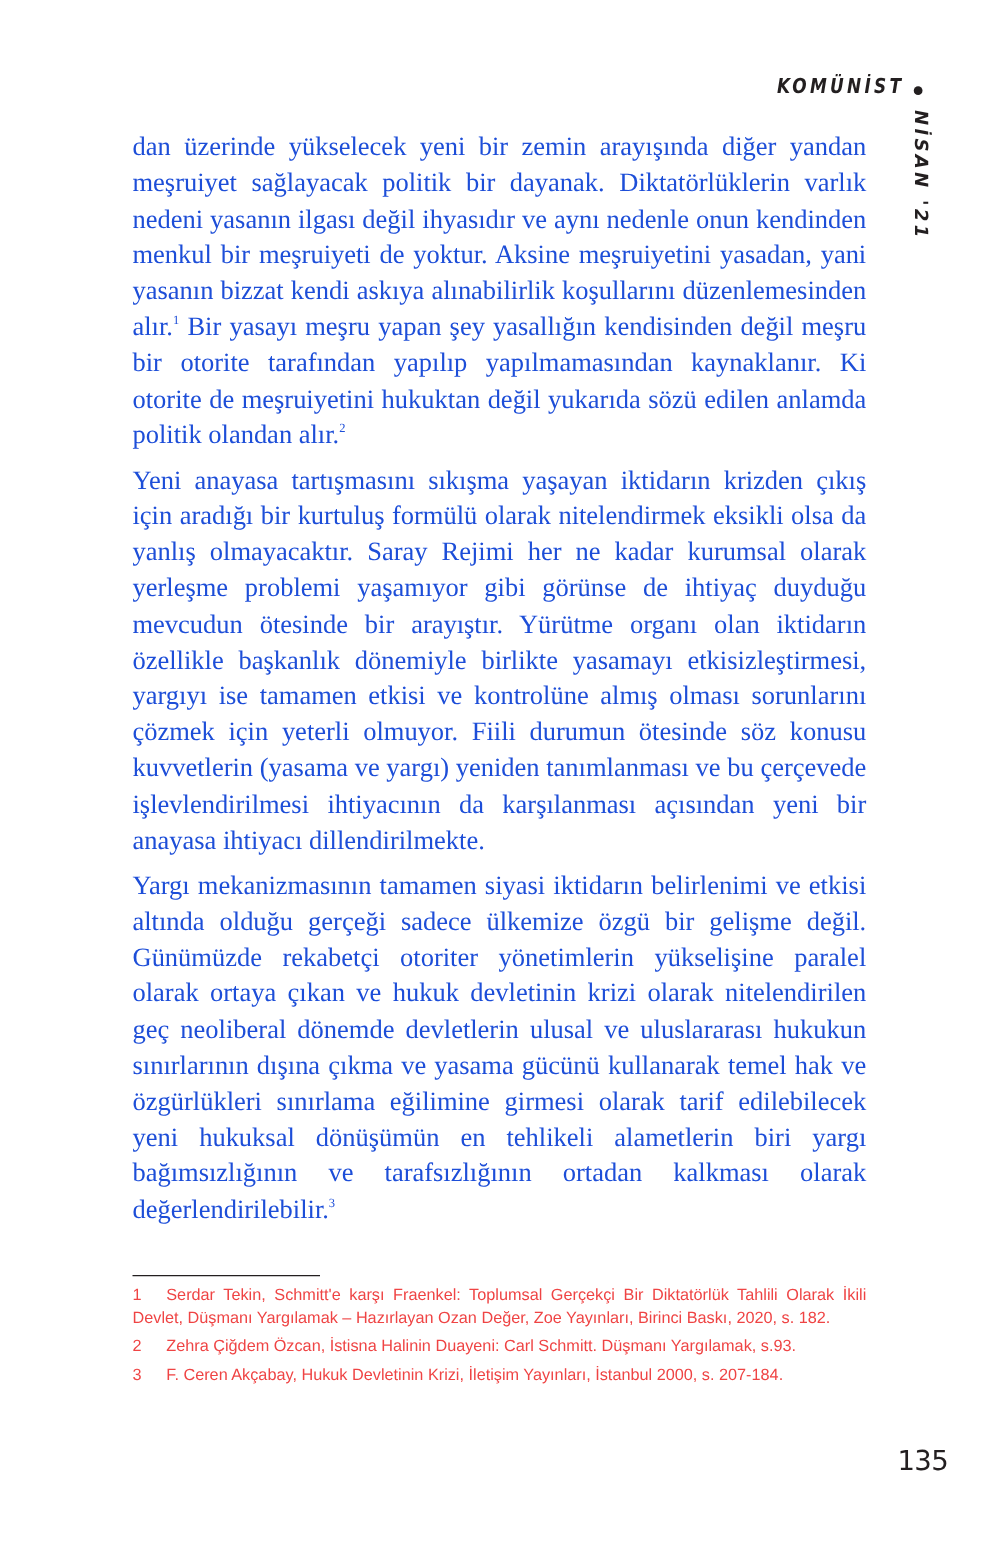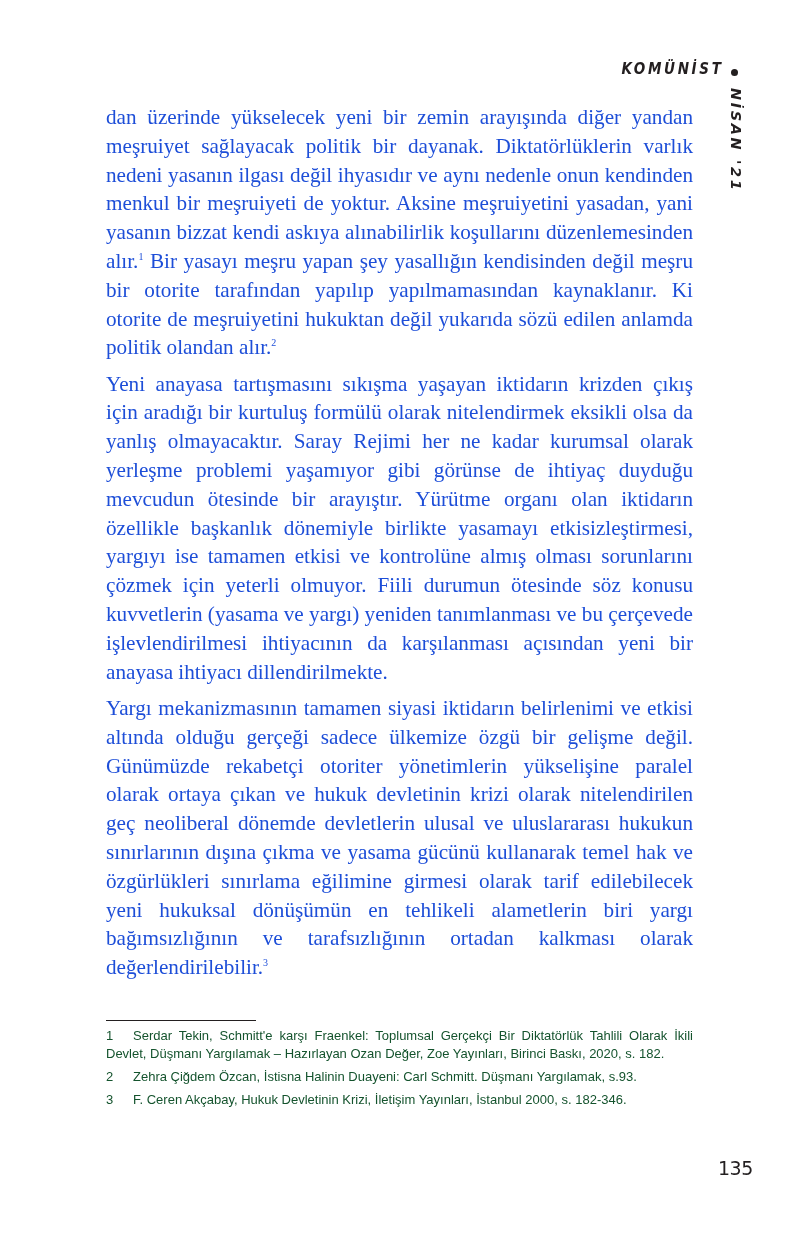--- a/index.html
+++ b/index.html
@@ -50,29 +50,29 @@
     }
 
     .fn-rule {
       position: absolute; left: 106px; top: 1020px;
       width: 150px; height: 1px; background: #231f20;
     }
     .footnotes {
       position: absolute; left: 106px; top: 1027px; width: 587px;
       font-family: "Liberation Sans", sans-serif;
       font-size: 13px; line-height: 18.3px;
-      color: #14532d;
+      color: #ef4444;
     }
     .footnote { margin-bottom: 4.5px; text-align: justify; }
     .footnote .fn-num { display: inline-block; width: 27px; }
 
     .page-number {
       position: absolute; left: 718px; top: 1157px;
       font-family: "DejaVu Sans", sans-serif;
-      font-size: 19px; font-weight: 500;
+      font-size: 22px; font-weight: 500;
       color: #231f20; letter-spacing: -0.5px;
     }
   </style>
 </head>
 <body>
 
 <div class="running-head">KOMÜNİST</div>
 <div class="bullet"></div>
 <div class="issue-vertical">
   <span>NİSAN '21</span>
@@ -82,16 +82,16 @@
   <p><span>dan üzerinde yükselecek yeni bir zemin arayışında diğer yandan meşruiyet sağlayacak politik bir dayanak. Diktatörlüklerin varlık nedeni yasanın ilgası değil ihyasıdır ve aynı nedenle onun kendinden menkul bir meşruiyeti de yoktur. Aksine meşruiyetini yasadan, yani yasanın bizzat kendi askıya alınabilirlik koşullarını düzenlemesinden alır.</span><sup>1</sup><span> Bir yasayı meşru yapan şey yasallığın kendisinden değil meşru bir otorite tarafından yapılıp yapılmamasından kaynaklanır. Ki otorite de meşruiyetini hukuktan değil yukarıda sözü edilen anlamda politik olandan alır.</span><sup>2</sup></p>
   <p><span>Yeni anayasa tartışmasını sıkışma yaşayan iktidarın krizden çıkış için aradığı bir kurtuluş formülü olarak nitelendirmek eksikli olsa da yanlış olmayacaktır. Saray Rejimi her ne kadar kurumsal olarak yerleşme problemi yaşamıyor gibi görünse de ihtiyaç duyduğu mevcudun ötesinde bir arayıştır. Yürütme organı olan iktidarın özellikle başkanlık dönemiyle birlikte yasamayı etkisizleştirmesi, yargıyı ise tamamen etkisi ve kontrolüne almış olması sorunlarını çözmek için yeterli olmuyor. Fiili durumun ötesinde söz konusu kuvvetlerin (yasama ve yargı) yeniden tanımlanması ve bu çerçevede işlevlendirilmesi ihtiyacının da karşılanması açısından yeni bir anayasa ihtiyacı dillendirilmekte.</span></p>
   <p><span>Yargı mekanizmasının tamamen siyasi iktidarın belirlenimi ve etkisi altında olduğu gerçeği sadece ülkemize özgü bir gelişme değil. Günümüzde rekabetçi otoriter yönetimlerin yükselişine paralel olarak ortaya çıkan ve hukuk devletinin krizi olarak nitelendirilen geç neoliberal dönemde devletlerin ulusal ve uluslararası hukukun sınırlarının dışına çıkma ve yasama gücünü kullanarak temel hak ve özgürlükleri sınırlama eğilimine girmesi olarak tarif edilebilecek yeni hukuksal dönüşümün en tehlikeli alametlerin biri yargı bağımsızlığının ve tarafsızlığının ortadan kalkması olarak değerlendirilebilir.</span><sup>3</sup></p>
 </main>
 
 <div class="fn-rule"></div>
 
 <section class="footnotes">
   <div class="footnote"><span class="fn-num">1</span><span>Serdar Tekin, Schmitt'e karşı Fraenkel: Toplumsal Gerçekçi Bir Diktatörlük Tahlili Olarak İkili Devlet, Düşmanı Yargılamak – Hazırlayan Ozan Değer, Zoe Yayınları, Birinci Baskı, 2020, s. 182.</span></div>
   <div class="footnote"><span class="fn-num">2</span><span>Zehra Çiğdem Özcan, İstisna Halinin Duayeni: Carl Schmitt. Düşmanı Yargılamak, s.93.</span></div>
-  <div class="footnote"><span class="fn-num">3</span><span>F. Ceren Akçabay, Hukuk Devletinin Krizi, İletişim Yayınları, İstanbul 2000, s. 182-346.</span></div>
+  <div class="footnote"><span class="fn-num">3</span><span>F. Ceren Akçabay, Hukuk Devletinin Krizi, İletişim Yayınları, İstanbul 2000, s. 207-184.</span></div>
 </section>
 
 <div class="page-number">135</div>
 
 </body></html>

